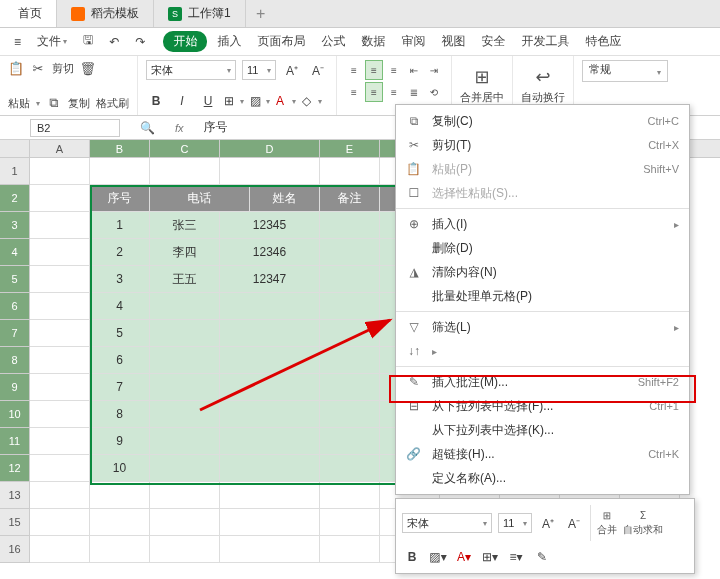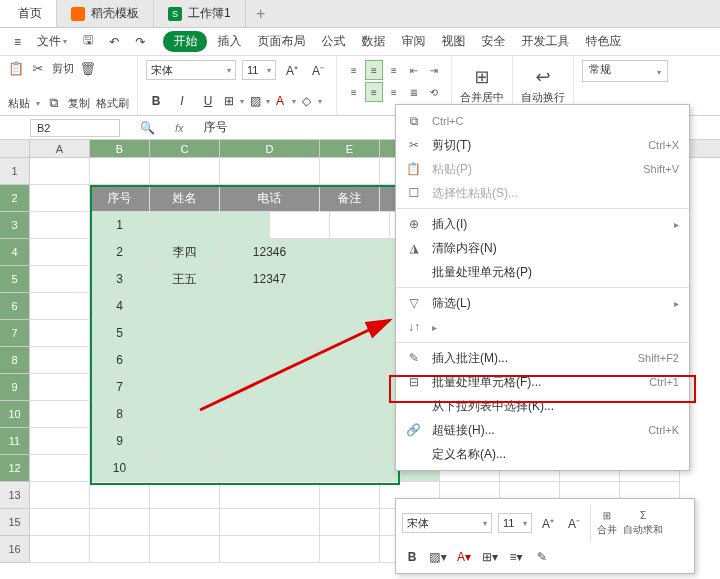--- a/index.html
+++ b/index.html
@@ -208,35 +208,37 @@
         <div class="cell cG"></div>
         <div class="cell cH"></div>
         <div class="cell cI"></div>
         <div class="cell cJ"></div>
       </div>
 
     <div class="grow">
         <div class="rh sel">2</div>
         <div class="cell cA"></div>
       <div class="cell cB hdr-cell">序号</div>
+      <div class="cell cD hdr-cell">电话</div>
       <div class="cell cC hdr-cell">姓名</div>
-      <div class="cell cD hdr-cell">电话</div>
       <div class="cell cE hdr-cell">备注</div>
       <div class="cell cF hdr-cell"></div>
         <div class="cell cG"></div>
         <div class="cell cH"></div>
         <div class="cell cI"></div>
         <div class="cell cJ"></div>
       </div>
 
     <div id="data-rows">
         <div class="grow">
           <div class="rh sel">3</div>
           <div class="cell cA"></div>
           <div class="cell cB sel-cell">1</div>
+          <div class="cell cC sel-cell">张三</div>
+          <div class="cell cD sel-cell">12345</div>
           <div class="cell cE sel-cell"></div>
           <div class="cell cF sel-cell"></div>
           <div class="cell cG"></div>
           <div class="cell cH"></div>
           <div class="cell cI"></div>
           <div class="cell cJ"></div>
         </div>
         <div class="grow">
           <div class="rh sel">4</div>
           <div class="cell cA"></div>
@@ -394,20 +396,21 @@
         <div class="cell cH"></div>
         <div class="cell cI"></div>
         <div class="cell cJ"></div>
       </div>
   </div>
 </div>
 
 <div class="context-menu">
   <div class="cm-item">
       <span class="cm-icon">⧉</span>
+      <span class="cm-label">复制(C)</span>
       <span class="cm-shortcut">Ctrl+C</span>
     </div>
   <div class="cm-item">
       <span class="cm-icon">✂</span>
       <span class="cm-label">剪切(T)</span>
       <span class="cm-shortcut">Ctrl+X</span>
     </div>
   <div class="cm-item disabled">
       <span class="cm-icon">📋</span>
       <span class="cm-label">粘贴(P)</span>
@@ -417,20 +420,24 @@
       <span class="cm-icon">☐</span>
       <span class="cm-label">选择性粘贴(S)...</span>
     </div>
   <div class="cm-sep"></div>
   <div class="cm-item">
       <span class="cm-icon">⊕</span>
       <span class="cm-label">插入(I)</span>
       <span class="cm-arrow">▸</span>
     </div>
   <div class="cm-item">
+      <span class="cm-icon"></span>
+      <span class="cm-label">删除(D)</span>
+    </div>
+  <div class="cm-item">
       <span class="cm-icon">◮</span>
       <span class="cm-label">清除内容(N)</span>
     </div>
   <div class="cm-item">
       <span class="cm-icon"></span>
       <span class="cm-label">批量处理单元格(P)</span>
     </div>
   <div class="cm-sep"></div>
   <div class="cm-item">
       <span class="cm-icon">▽</span>
@@ -442,21 +449,21 @@
       <span class="cm-arrow">▸</span>
     </div>
   <div class="cm-sep"></div>
   <div class="cm-item">
       <span class="cm-icon">✎</span>
       <span class="cm-label">插入批注(M)...</span>
       <span class="cm-shortcut">Shift+F2</span>
     </div>
   <div class="cm-item">
       <span class="cm-icon">⊟</span>
-      <span class="cm-label">批量处理单元格(F)...</span>
+      <span class="cm-label">从下拉列表中选择(F)...</span>
       <span class="cm-shortcut">Ctrl+1</span>
     </div>
   <div class="cm-item">
       <span class="cm-icon"></span>
       <span class="cm-label">从下拉列表中选择(K)...</span>
     </div>
   <div class="cm-item">
       <span class="cm-icon">🔗</span>
       <span class="cm-label">超链接(H)...</span>
       <span class="cm-shortcut">Ctrl+K</span>

